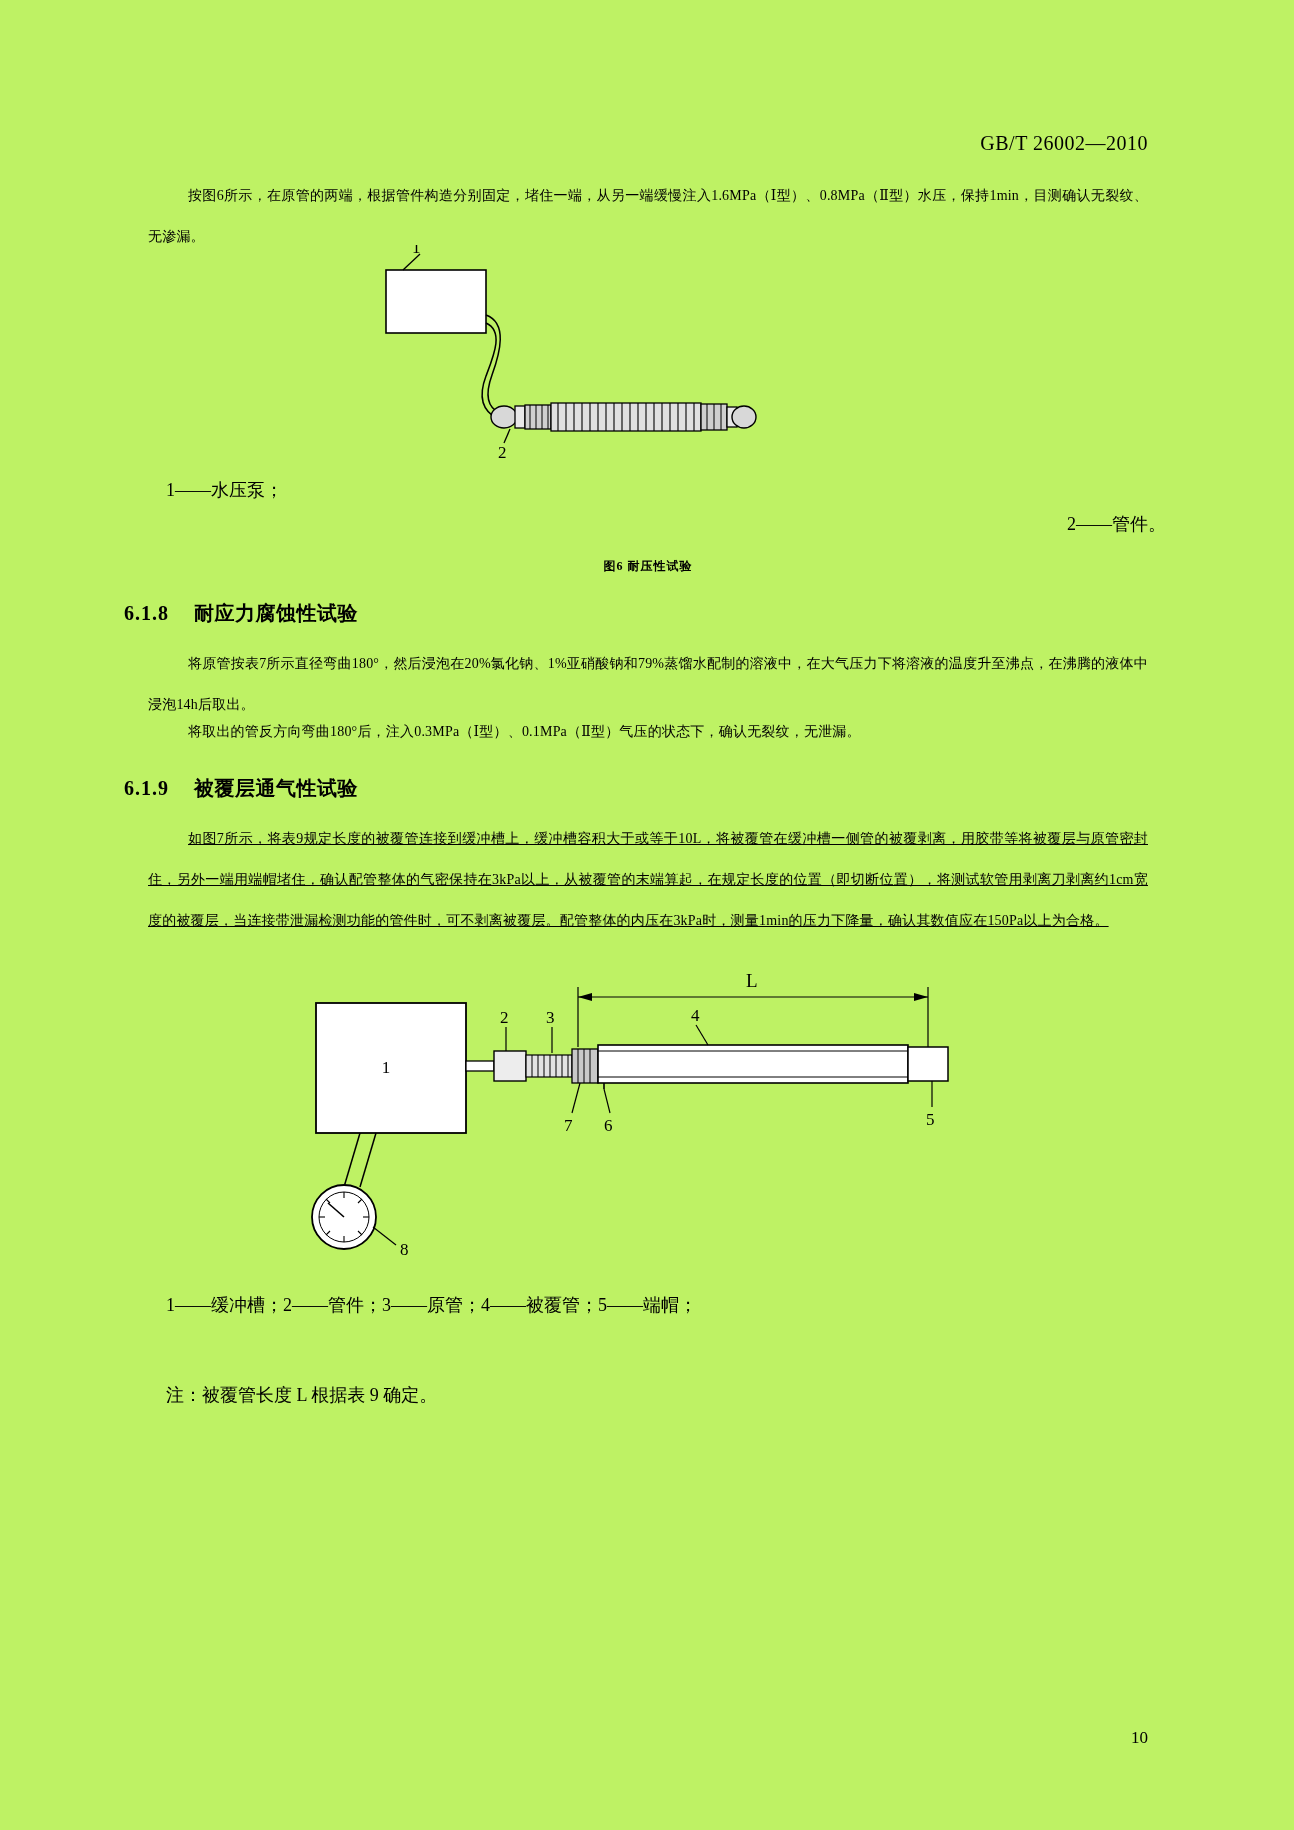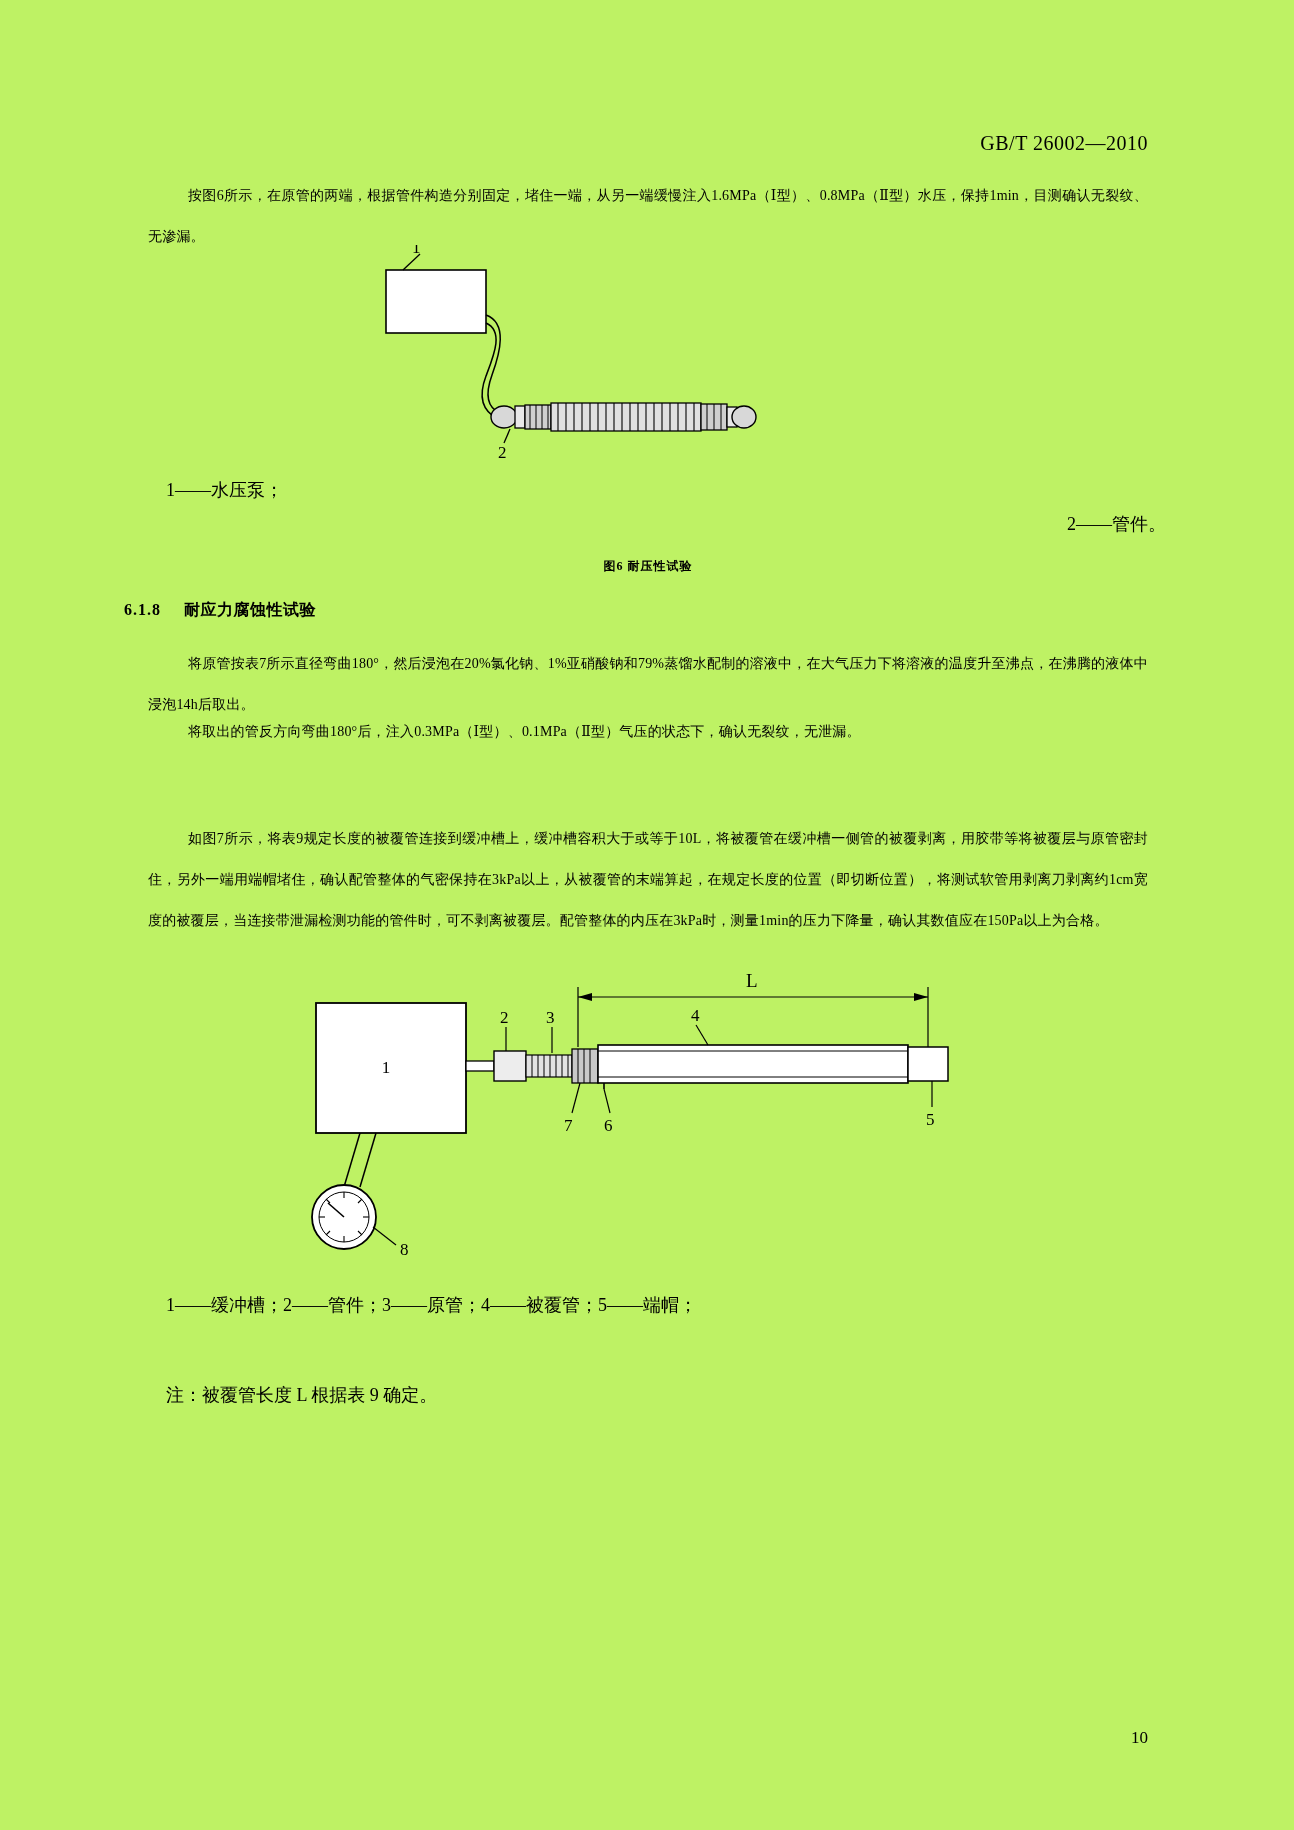--- a/index.html
+++ b/index.html
@@ -52,21 +52,21 @@
     line-height: 31px;
     margin-left: 18px;
   }
   .figcap {
     text-align: center;
     font-size: 12px;
     font-weight: bold;
     letter-spacing: 1px;
   }
   .h3 {
-    font-size: 16px;
+    font-size: 20px;
     font-weight: bold;
     letter-spacing: 0.5px;
   }
   .h3 .num {
     letter-spacing: 1px;
   }
   .pageno {
     position: absolute;
     right: 0;
     top: 1728px;
@@ -149,22 +149,27 @@
 
     <div class="blk h3" style="top:600px; left:-24px; width:1024px;">
       <span class="num">6.1.8</span>
       <span style="display:inline-block; width:14px;"></span>
       <span>耐应力腐蚀性试验</span>
     </div>
 
     <div class="blk para indent" style="top:643px;">将原管按表7所示直径弯曲180°，然后浸泡在20%氯化钠、1%亚硝酸钠和79%蒸馏水配制的溶液中，在大气压力下将溶液的温度升至沸点，在沸腾的液体中浸泡14h后取出。</div>
     <div class="blk para indent" style="top:711px;">将取出的管反方向弯曲180°后，注入0.3MPa（Ⅰ型）、0.1MPa（Ⅱ型）气压的状态下，确认无裂纹，无泄漏。</div>
 
-
-    <div class="blk para indent" style="top:818px;">如图7所示，将表9规定长度的被覆管连接到缓冲槽上，缓冲槽容积大于或等于10L，将被覆管在缓冲槽一侧管的被覆剥离，用胶带等将被覆层与原管密封住，另外一端用端帽堵住，确认配管整体的气密保持在3kPa以上，从被覆管的末端算起，在规定长度的位置（即切断位置），将测试软管用剥离刀剥离约1cm宽度的被覆层，当连接带泄漏检测功能的管件时，可不剥离被覆层。配管整体的内压在3kPa时，测量1min的压力下降量，确认其数值应在150Pa以上为合格。</div>
+    <div class="blk h3" style="top:775px; left:-24px; width:1024px;">
+      <span class="num">6.1.9</span>
+      <span style="display:inline-block; width:14px;"></span>
+      <span>被覆层通气性试验</span>
+    </div>
+
+    <div class="blk para indent" style="top:818px;text-decoration:underline;">如图7所示，将表9规定长度的被覆管连接到缓冲槽上，缓冲槽容积大于或等于10L，将被覆管在缓冲槽一侧管的被覆剥离，用胶带等将被覆层与原管密封住，另外一端用端帽堵住，确认配管整体的气密保持在3kPa以上，从被覆管的末端算起，在规定长度的位置（即切断位置），将测试软管用剥离刀剥离约1cm宽度的被覆层，当连接带泄漏检测功能的管件时，可不剥离被覆层。配管整体的内压在3kPa时，测量1min的压力下降量，确认其数值应在150Pa以上为合格。</div>
 
     <div class="fig-wrap" style="top:965px;">
       <svg width="1000" height="320" viewBox="0 0 1000 320" xmlns="http://www.w3.org/2000/svg">
 
         <line x1="430" y1="22" x2="430" y2="82" stroke="#000" stroke-width="1.2"></line>
         <line x1="780" y1="22" x2="780" y2="102" stroke="#000" stroke-width="1.2"></line>
         <line x1="430" y1="32" x2="780" y2="32" stroke="#000" stroke-width="1.2"></line>
         <path d="M430 32 L444 28 L444 36 Z" fill="#000"></path>
         <path d="M780 32 L766 28 L766 36 Z" fill="#000"></path>
         <text x="598" y="22" font-family="Liberation Serif, serif" font-size="19">L</text>

